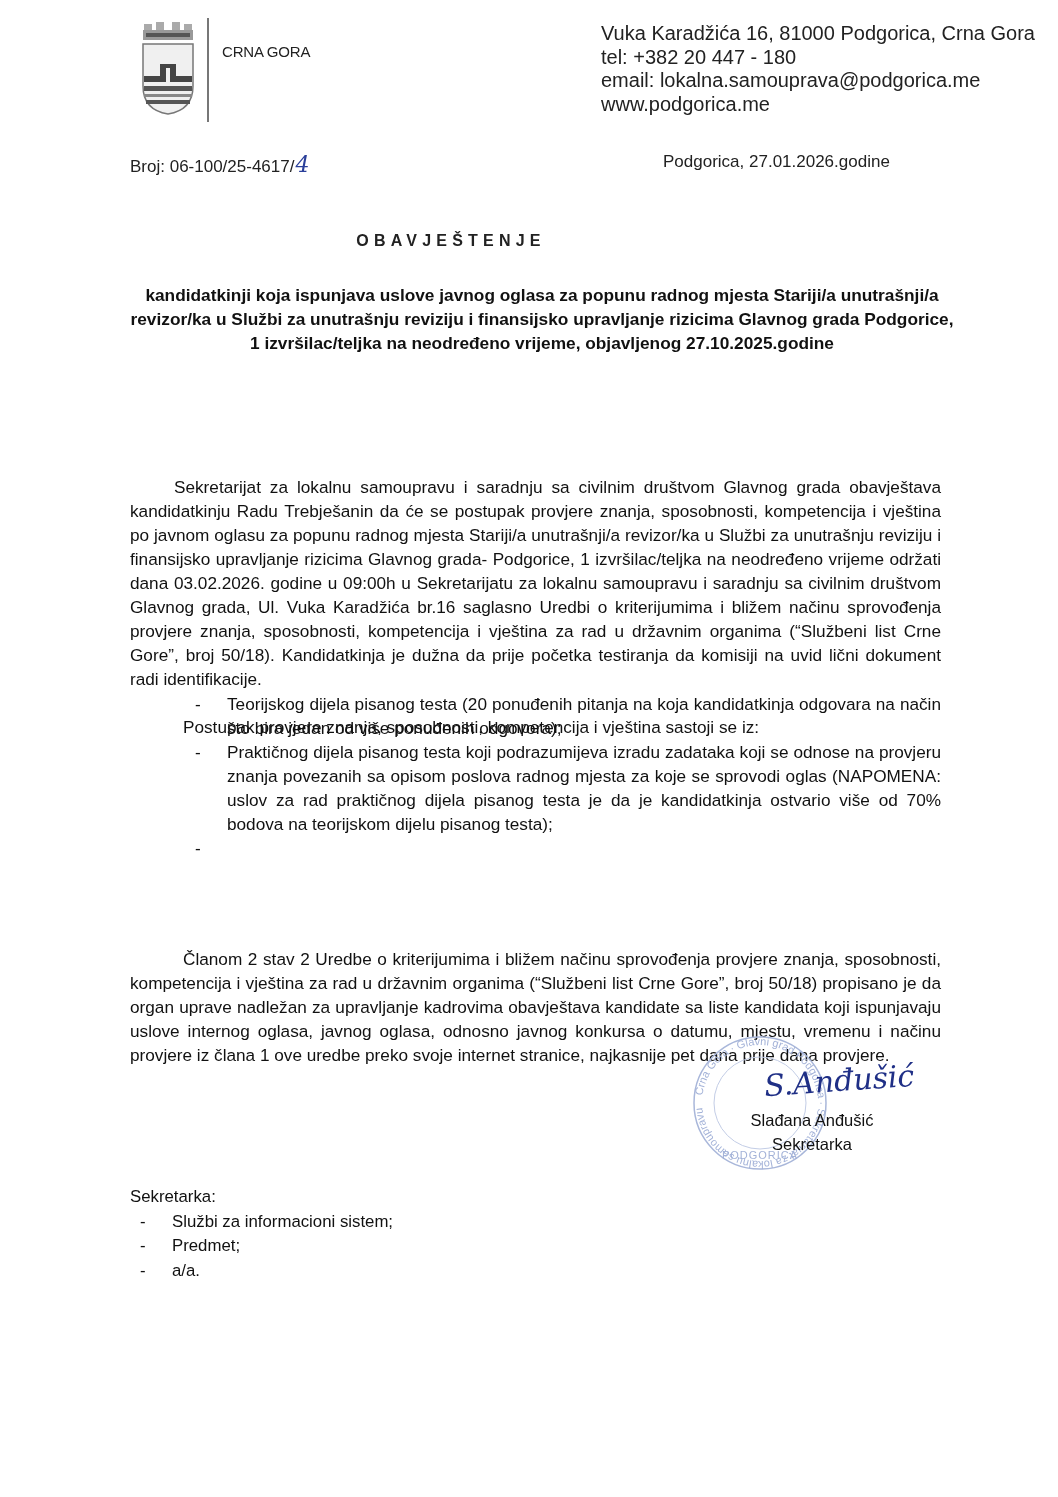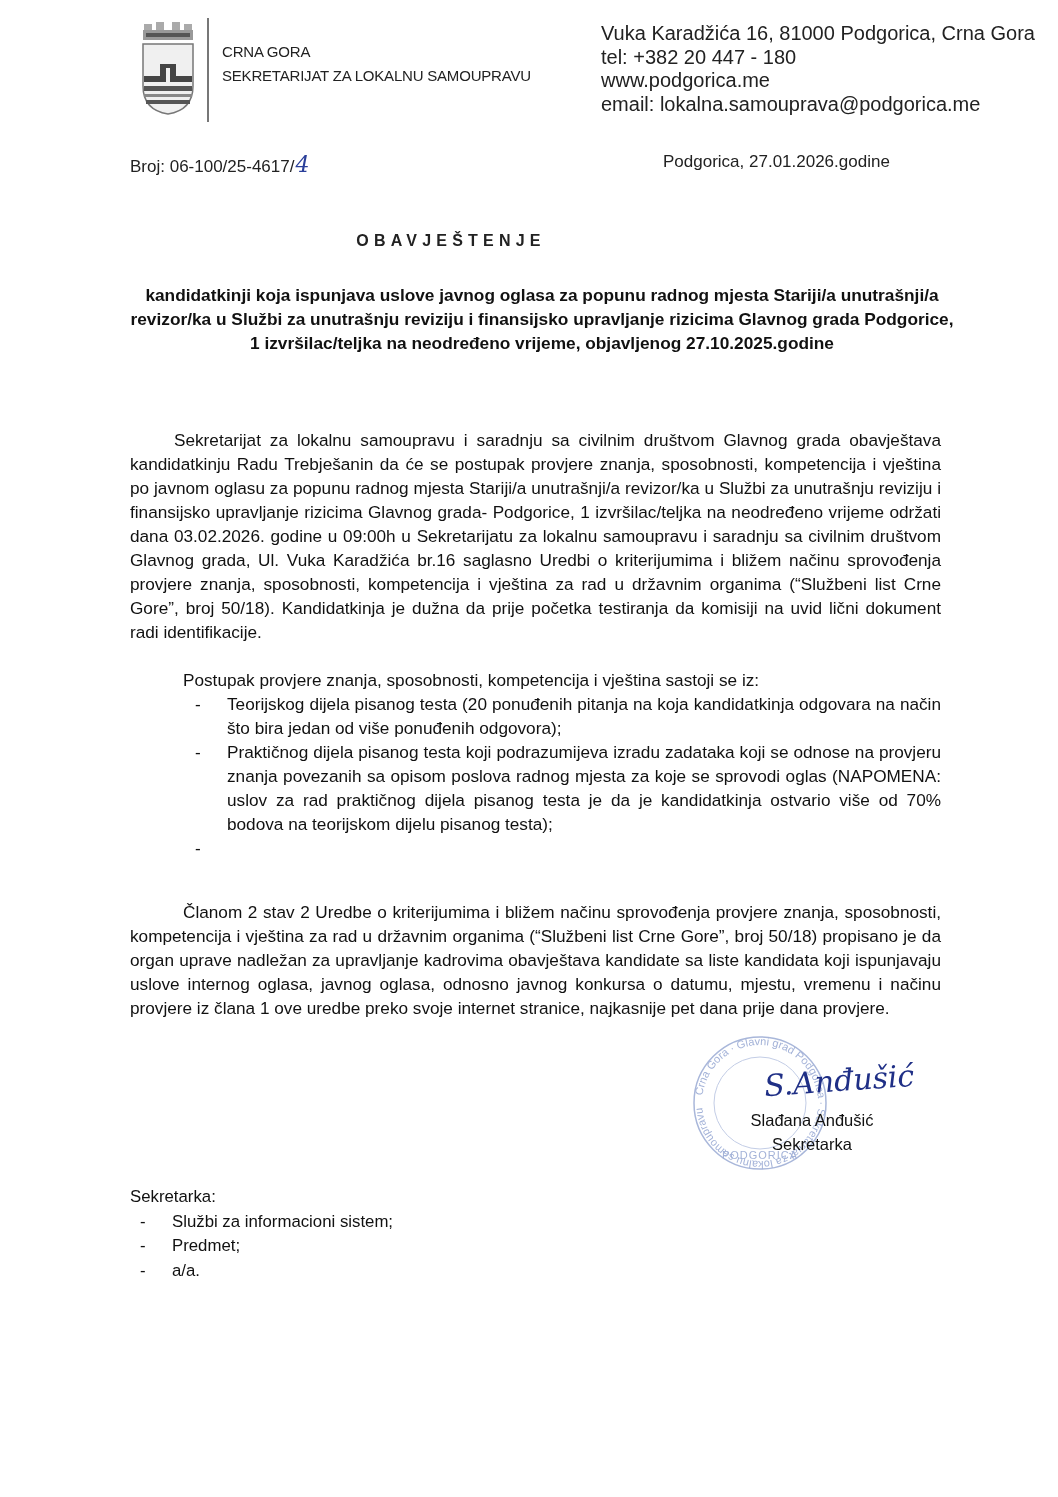--- a/index.html
+++ b/index.html
@@ -14,21 +14,21 @@
   .contact { left: 601px; top: 22px; font-size: 20px; line-height: 23.5px; color: #222; }
 
   .meta-left { left: 130px; top: 152px; font-size: 17px; color: #222; }
   .meta-left .hand { font-family: "DejaVu Serif", serif; font-style: italic; color: #2a3f9a; font-size: 22px; margin-left: 1px; }
   .meta-right { left: 663px; top: 152px; font-size: 17px; color: #222; }
 
   .title { left: 0; width: 902px; top: 232px; text-align: center; font-size: 16px; font-weight: bold; letter-spacing: 5.2px; color: #222; }
 
   .subject { left: 128px; width: 828px; top: 283px; text-align: center; font-size: 17.3px; line-height: 24px; font-weight: bold; color: #111; }
 
-  .body { left: 130px; width: 811px; font-size: 17.2px; line-height: 24px; text-align: justify; color: #111; }
+  .body { left: 130px; width: 811px; font-size: 17.2px; line-height: 24px; text-align: justify; color: #111; margin-top: 47px; }
   .p1 { top: 428px; text-indent: 44px; }
   .p2 { top: 668px; text-indent: 53px; }
   .bullets { left: 130px; width: 811px; top: 692px; font-size: 17.2px; line-height: 24px; color: #111; }
   .bullet { display: flex; }
   .bullet .dash { width: 97px; padding-left: 65px; box-sizing: border-box; flex: 0 0 97px; }
   .bullet .btext { flex: 1; text-align: justify; }
   .p3 { top: 900px; text-indent: 53px; }
 
   
   .stamp { left: 690px; top: 1033px; width: 140px; height: 140px; }
@@ -57,28 +57,27 @@
     <path d="M4 56 H20 V44 H36 V56 H52 V62 H30 V48 H26 V62 H4 Z" fill="#444"></path>
     <rect x="4" y="66" width="48" height="5" fill="#555"></rect>
     <rect x="4" y="74" width="48" height="3" fill="#888"></rect>
     <rect x="6" y="80" width="44" height="4" fill="#555"></rect>
   </svg>
 </div>
 <div class="abs vline"></div>
 
 <div class="abs org">
   <div>CRNA GORA</div>
-  <div>SEKRETARIJAT ZA LOKALNU SAMOUPRAVU</div>
 </div>
 
 <div class="abs contact">
   <div>Vuka Karadžića 16, 81000 Podgorica, Crna Gora</div>
   <div>tel: +382 20 447 - 180</div>
+  <div>email: lokalna.samouprava@podgorica.me</div>
   <div>www.podgorica.me</div>
-  <div>email: lokalna.samouprava@podgorica.me</div>
 </div>
 
 <div class="abs meta-left">
   <span>Broj: 06-100/25-4617/</span><span class="hand">4</span>
 </div>
 <div class="abs meta-right">Podgorica, 27.01.2026.godine</div>
 
 <div class="abs title">OBAVJEŠTENJE</div>
 
 <div class="abs subject">kandidatkinji koja ispunjava uslove javnog oglasa za popunu radnog mjesta Stariji/a unutrašnji/a revizor/ka u Službi za unutrašnju reviziju i finansijsko upravljanje rizicima Glavnog grada Podgorice, 1 izvršilac/teljka na neodređeno vrijeme, objavljenog 27.10.2025.godine</div>

